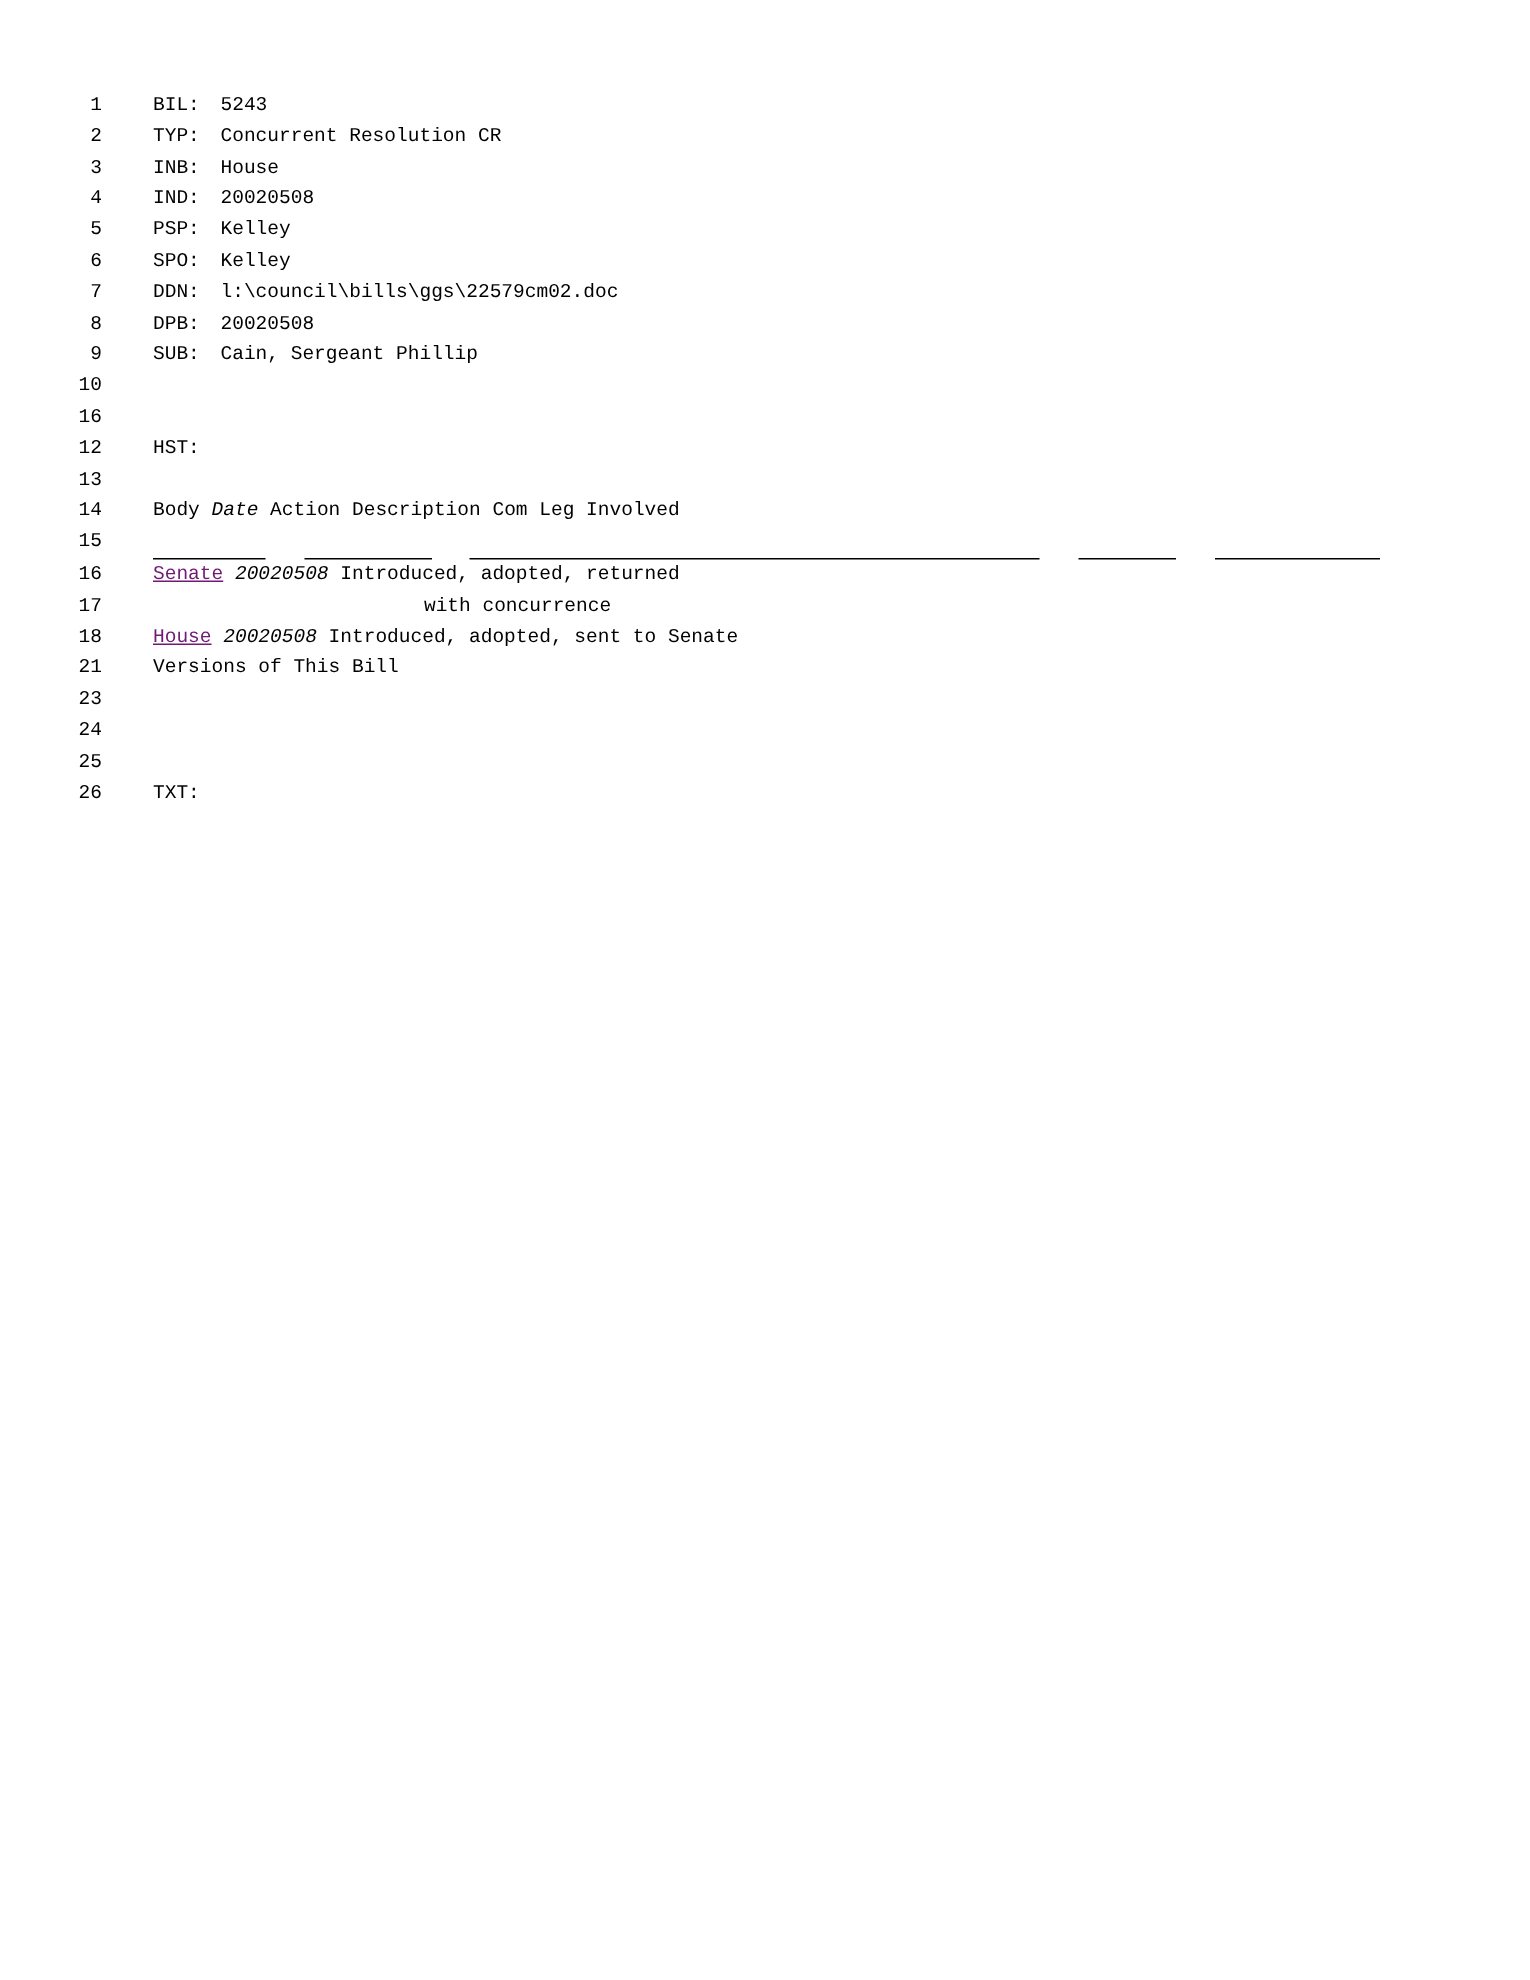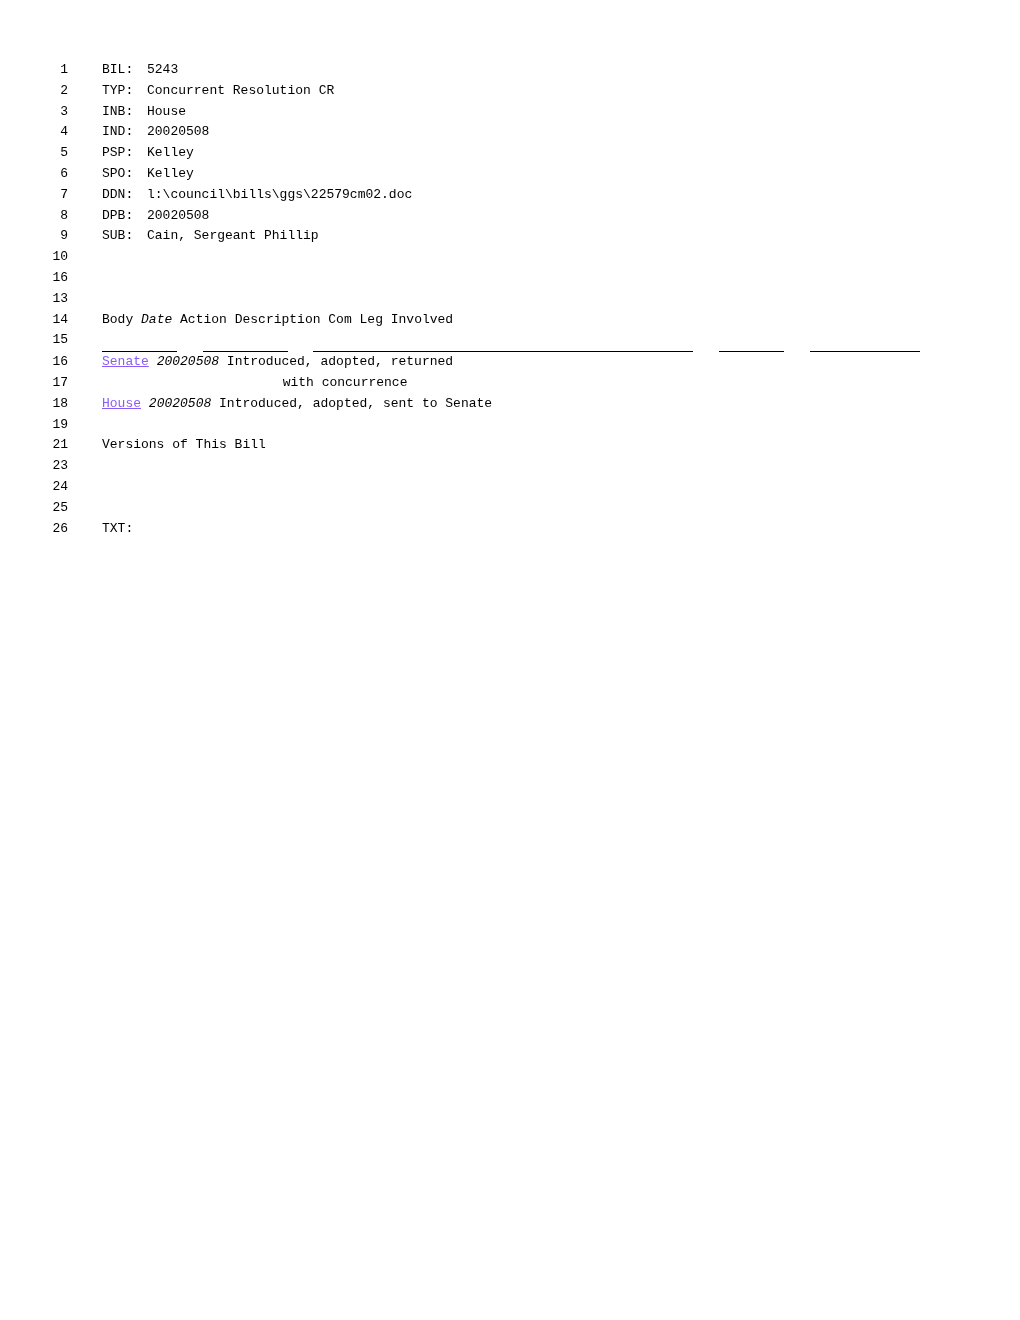--- a/index.html
+++ b/index.html
@@ -45,21 +45,21 @@
       display: inline-block;
       width: 45px;
       font-weight: normal;
     }
 
     .value {
       display: inline;
     }
 
     a.link {
-      color: #8b5cf6;
+      color: #701a75;
       text-decoration: underline;
       cursor: pointer;
     }
 
     .col-body {
       width: 75px;
     }
 
     .col-date {
       width: 90px;
@@ -189,20 +189,26 @@
   <div class="line empty-line">
     <span class="line-number">10</span>
     <span class="line-content">&nbsp;</span>
   </div>
 
   <div class="line empty-line">
     <span class="line-number">16</span>
     <span class="line-content">&nbsp;</span>
   </div>
 
+  <div class="line">
+    <span class="line-number">12</span>
+    <span class="line-content">
+      <span>HST:</span>
+    </span>
+  </div>
 
   <div class="line empty-line">
     <span class="line-number">13</span>
     <span class="line-content">&nbsp;</span>
   </div>
 
   <div class="line">
     <span class="line-number">14</span>
     <span class="line-content">
       <span class="col-body">Body</span>
@@ -252,24 +258,20 @@
     <span class="line-number">18</span>
     <span class="line-content">
       <span class="col-body">
         <a class="link" href="#">House</a>
       </span>
       <span class="col-date">20020508</span>
       <span class="col-action">Introduced, adopted, sent to Senate</span>
     </span>
   </div>
 
-  <div class="line empty-line">
-    <span class="line-number">19</span>
-    <span class="line-content">&nbsp;</span>
-  </div>
 
 
   <div class="line">
     <span class="line-number">21</span>
     <span class="line-content">
       <span>Versions of This Bill</span>
     </span>
   </div>
 
 

